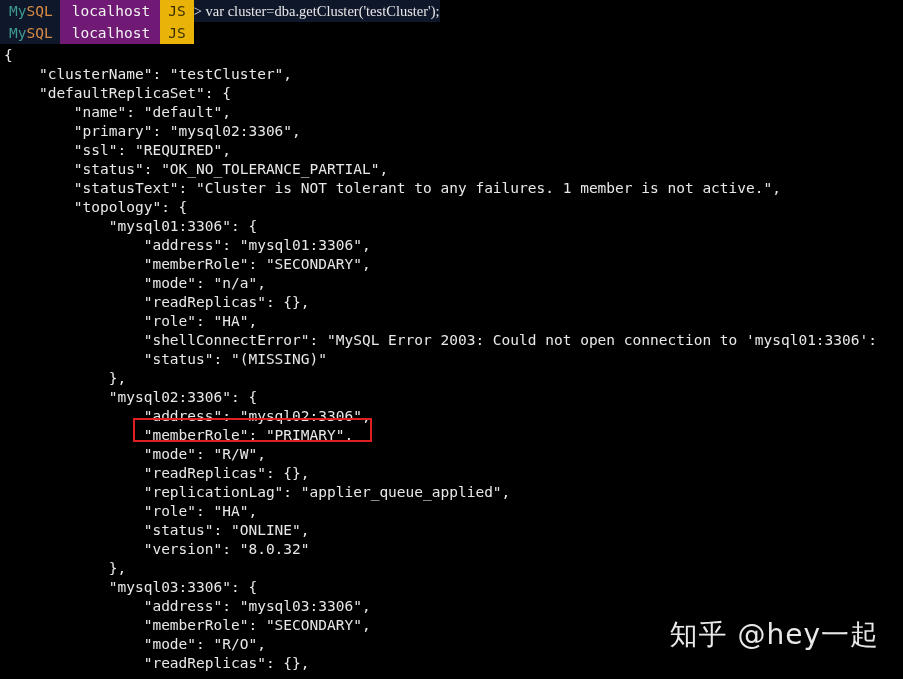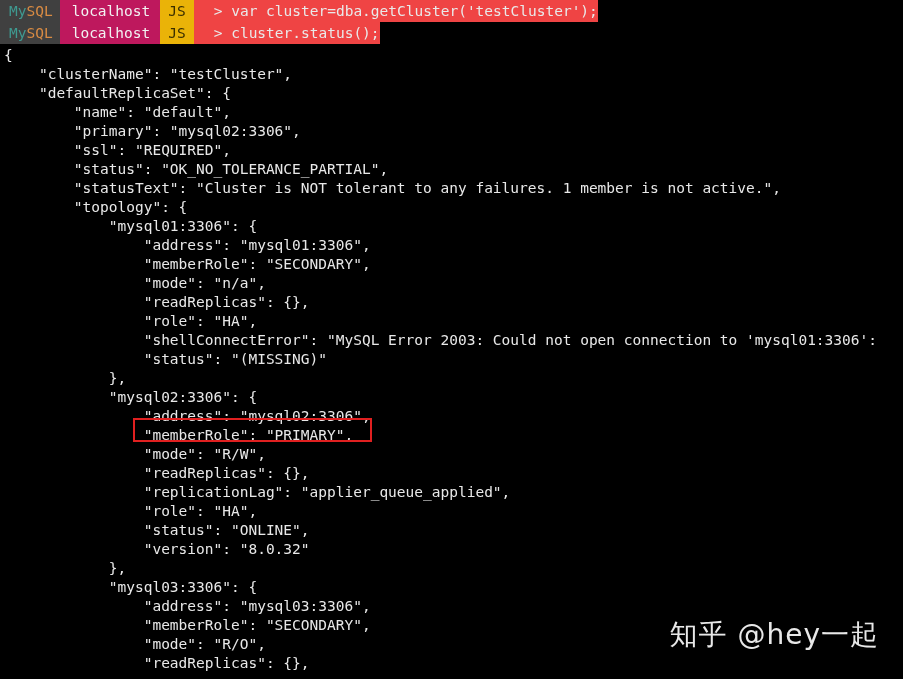--- a/index.html
+++ b/index.html
@@ -36,44 +36,45 @@
   .seg {
     display: inline-block;
     height: 22px;
     line-height: 22px;
     white-space: pre;
     font-size: 14.5px;
     letter-spacing: 0px;
   }
 
   .seg-mysql {
-    background: #404040;
+    background: #0f172a;
     padding: 0 7px 0 9px;
     font-weight: 400;
   }
   .seg-mysql .my  { color: #3f9a91; }
   .seg-mysql .sql { color: #d98b43; }
 
   .seg-host {
-    background: #be185d;
+    background: #701a75;
     color: #f2f2f2;
     padding: 0 10px 0 12px;
   }
 
   .seg-js {
     background: #eab308;
     color: #3a2f00;
     padding: 0 8px;
     font-weight: 400;
   }
 
   .seg-cmd {
-    background: #ef4444;
+    background: #0f172a;
     color: #e9e9e9;
-    padding-left: 20px;
+    padding-left: 0;
+    font-family: Liberation Serif, serif;
   }
 
   
   #json-output {
     position: relative;
     margin-top: 2px;
     color: #e8e8e8;
     font-size: 14.5px;
     line-height: 19px;
     white-space: pre;
@@ -114,21 +115,21 @@
     opacity: 0.96;
   }
 </style>
 </head>
 <body>
 
 <div id="terminal">
 
   <div id="prompt-area">
       <div class="prompt-line"><span class="seg seg-mysql"><span class="my">My</span><span class="sql">SQL</span></span><span class="seg seg-host">localhost</span><span class="seg seg-js">JS</span><span class="seg seg-cmd">&gt; var cluster=dba.getCluster('testCluster');</span></div>
-      <div class="prompt-line"><span class="seg seg-mysql"><span class="my">My</span><span class="sql">SQL</span></span><span class="seg seg-host">localhost</span><span class="seg seg-js">JS</span><span class="seg seg-cmd">&gt; cluster.status();</span></div>
+      <div class="prompt-line"><span class="seg seg-mysql"><span class="my">My</span><span class="sql">SQL</span></span><span class="seg seg-host">localhost</span><span class="seg seg-js">JS</span></div>
     </div>
 
   <div id="json-output"><div class="json-line">{</div><div class="json-line">    "clusterName": "testCluster",</div><div class="json-line">    "defaultReplicaSet": {</div><div class="json-line">        "name": "default",</div><div class="json-line">        "primary": "mysql02:3306",</div><div class="json-line">        "ssl": "REQUIRED",</div><div class="json-line">        "status": "OK_NO_TOLERANCE_PARTIAL",</div><div class="json-line">        "statusText": "Cluster is NOT tolerant to any failures. 1 member is not active.",</div><div class="json-line">        "topology": {</div><div class="json-line">            "mysql01:3306": {</div><div class="json-line">                "address": "mysql01:3306",</div><div class="json-line">                "memberRole": "SECONDARY",</div><div class="json-line">                "mode": "n/a",</div><div class="json-line">                "readReplicas": {},</div><div class="json-line">                "role": "HA",</div><div class="json-line">                "shellConnectError": "MySQL Error 2003: Could not open connection to 'mysql01:3306':</div><div class="json-line">                "status": "(MISSING)"</div><div class="json-line">            },</div><div class="json-line">            "mysql02:3306": {</div><div class="json-line">                "address": "mysql02:3306",</div><div class="json-line">                "memberRole": "PRIMARY",</div><div class="json-line">                "mode": "R/W",</div><div class="json-line">                "readReplicas": {},</div><div class="json-line">                "replicationLag": "applier_queue_applied",</div><div class="json-line">                "role": "HA",</div><div class="json-line">                "status": "ONLINE",</div><div class="json-line">                "version": "8.0.32"</div><div class="json-line">            },</div><div class="json-line">            "mysql03:3306": {</div><div class="json-line">                "address": "mysql03:3306",</div><div class="json-line">                "memberRole": "SECONDARY",</div><div class="json-line">                "mode": "R/O",</div><div class="json-line">                "readReplicas": {},</div></div>
 
   <div id="highlight-box"></div>
 
   <div id="watermark">知乎 @hey一起</div>
 
 </div>
 

